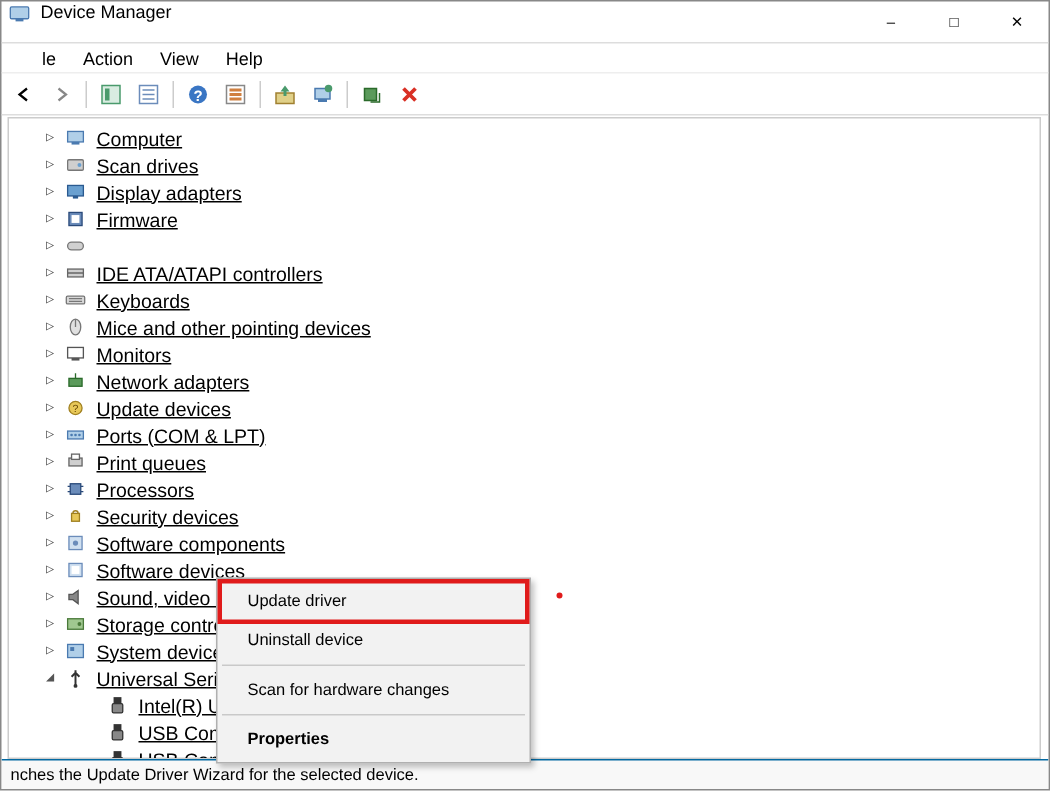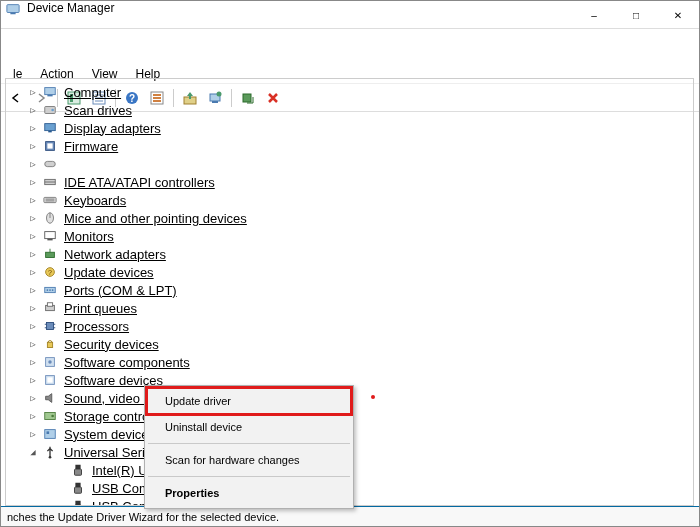--- a/index.html
+++ b/index.html
@@ -30,23 +30,22 @@
     display: flex; align-items: center; justify-content: center;
     font-family: "Segoe UI Symbol", sans-serif;
     font-size: 10px;
   }
 
   .menubar {
     display: flex;
     gap: 2px;
     height: 20px;
     align-items: center;
-    padding: 0 4px;
+    padding: 0 19px;
     border-bottom: 1px solid #eee;
-    margin-top: 35px;
   }
   .menubar .menu-item { padding: 1px 8px; }
 
   .toolbar {
     display: flex;
     align-items: center;
     gap: 3px;
     height: 28px;
     padding: 0 4px;
     border-bottom: 1px solid #ddd;

